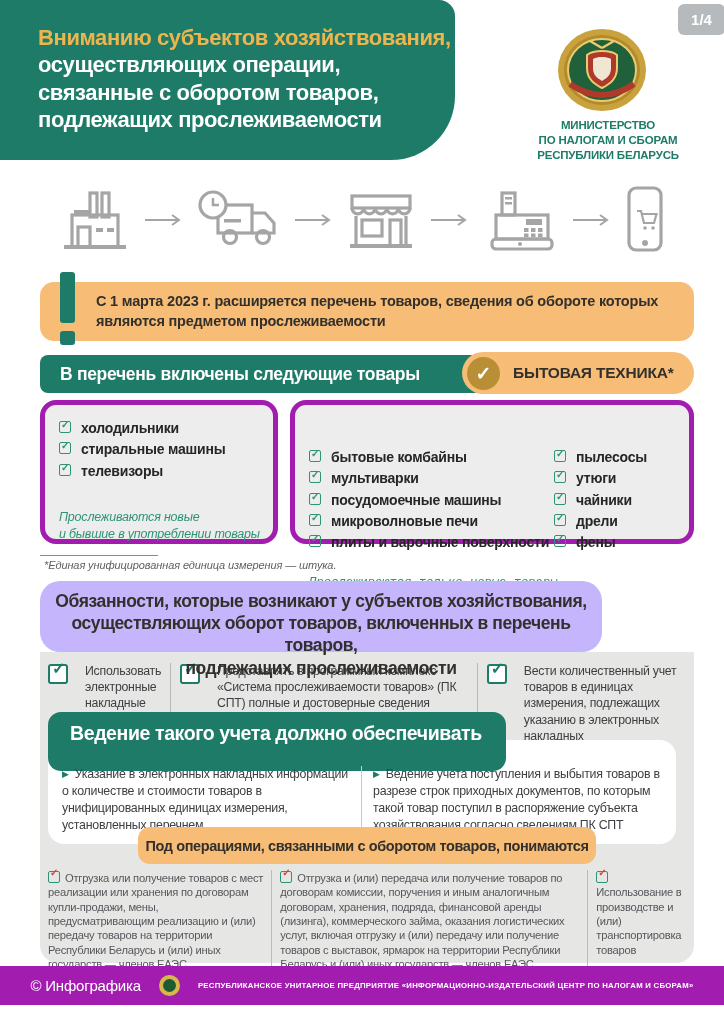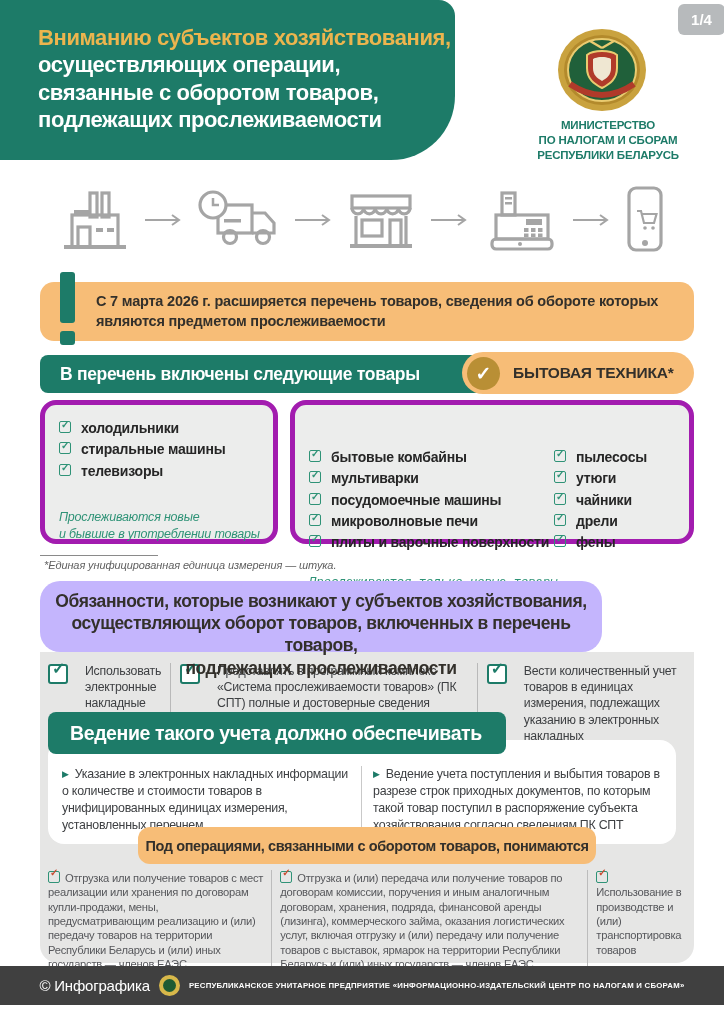--- a/index.html
+++ b/index.html
@@ -75,43 +75,43 @@
   .obl-c2{width:322px;}
   .obl-c3{width:225px;}
   .cb-big{position:relative;width:16px;height:16px;border:2.2px solid #1d7b68;border-radius:3px;
     background:#fff;flex:none;margin-top:1px;}
   .cb-big::after{content:"✓";position:absolute;left:2px;top:-7px;font-size:16px;color:#1d7b68;font-weight:bold;}
   .obl-text{font-size:12.3px;color:#3e4043;line-height:1.32;letter-spacing:-0.25px;}
   .vdiv{width:1px;background:#b9b9b9;align-self:stretch;margin:0 9px;}
 
   
   .acct-card{left:48px;top:740px;width:628px;height:104px;background:#ffffff;border-radius:16px;z-index:1;}
-  .acct-header{left:48px;top:712px;width:458px;height:42px;background:#1d7b68;border-radius:8px;
+  .acct-header{left:48px;top:712px;width:458px;height:59px;background:#1d7b68;border-radius:13px;
     color:#fff;font-weight:bold;font-size:19.5px;line-height:42px;padding-left:22px;
     box-sizing:border-box;letter-spacing:-0.4px;z-index:3;}
   .acct-cols{left:62px;top:766px;width:600px;display:flex;z-index:3;}
   .acct-c{width:288px;font-size:12.4px;color:#3e4043;line-height:1.38;letter-spacing:-0.25px;}
   .acct-cols .vdiv{margin:0 11px;background:#c9c9c9;}
   .tri{color:#1d7b68;font-size:9px;margin-right:6px;vertical-align:1px;}
 
   
   .ops-pill{left:138px;top:827px;width:458px;height:37px;background:#f7bd77;border-radius:12px;
     display:flex;align-items:center;justify-content:center;font-weight:bold;font-size:14.5px;
     color:#33302b;z-index:3;letter-spacing:-0.4px;}
   .ops-row{left:48px;top:870px;width:640px;display:flex;}
   .ops-c{font-size:11.2px;color:#56575b;line-height:1.28;letter-spacing:-0.25px;}
   .ops-c1{width:216px;}
   .ops-c2{width:300px;}
   .ops-c3{width:92px;}
   .ops-row .vdiv{margin:0 8px;background:#bcbcbc;}
   .ops-c .cb{margin-right:5px;top:1px;}
 
   
-  .footer{left:0;top:966px;width:724px;height:39px;background:#404040;display:flex;
-    align-items:center;justify-content:center;gap:9px;}
+  .footer{left:0;top:966px;width:724px;height:39px;background:#a21caf;display:flex;
+    align-items:center;justify-content:center;gap:18px;}
   .foot-copy{color:#fff;font-size:15px;letter-spacing:-0.2px;}
   .foot-org{color:#fff;font-size:7.8px;font-weight:bold;letter-spacing:0.25px;}
   .foot-emblem{width:21px;height:21px;border-radius:50%;background:#d8b84a;
     display:flex;align-items:center;justify-content:center;}
   .foot-emblem-inner{width:13px;height:13px;border-radius:50%;background:#1e5b33;}
 </style>
 </head>
 <body>
 
 <div class="abs header-green">
@@ -225,21 +225,21 @@
       <rect x="5" y="2" width="32" height="62" rx="7"></rect>
       <path d="M13 25 h4 l3 12 h10 l2.5 -9 h-14" stroke-width="2.2"></path>
     </g>
     <circle cx="21" cy="42" r="1.8" fill="#a5a5a5"></circle>
     <circle cx="29" cy="42" r="1.8" fill="#a5a5a5"></circle>
     <circle cx="21" cy="57" r="3" fill="#a5a5a5"></circle>
   </svg>
 </div>
 
 <div class="abs alert-box">
-  <div class="alert-text">С 7 марта 2026 г. расширяется перечень товаров, сведения об обороте которых
+  <div class="alert-text">С 1 марта 2023 г. расширяется перечень товаров, сведения об обороте которых
 являются предметом прослеживаемости</div>
 </div>
 <div class="abs excl-bar"></div>
 <div class="abs excl-dot"></div>
 
 <div class="abs green-bar">В перечень включены следующие товары</div>
 <div class="abs cat-pill">
   <div class="cat-check">✓</div>
   <div class="cat-label">БЫТОВАЯ ТЕХНИКА*</div>
 </div>

